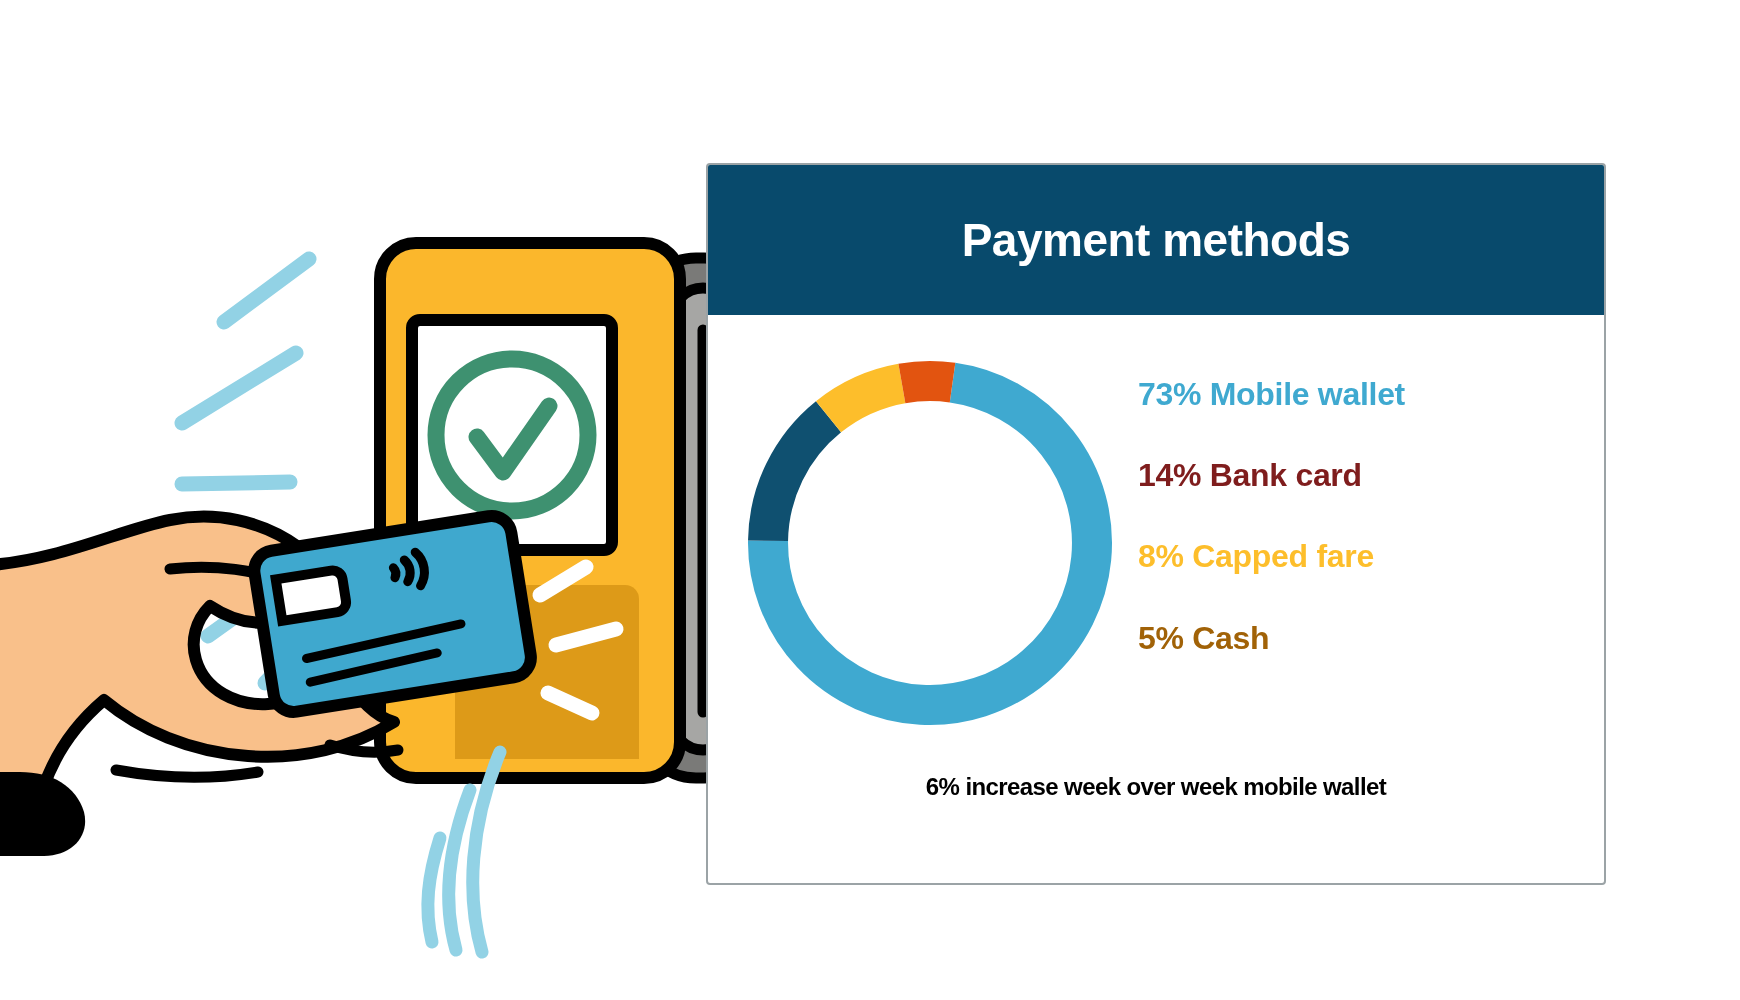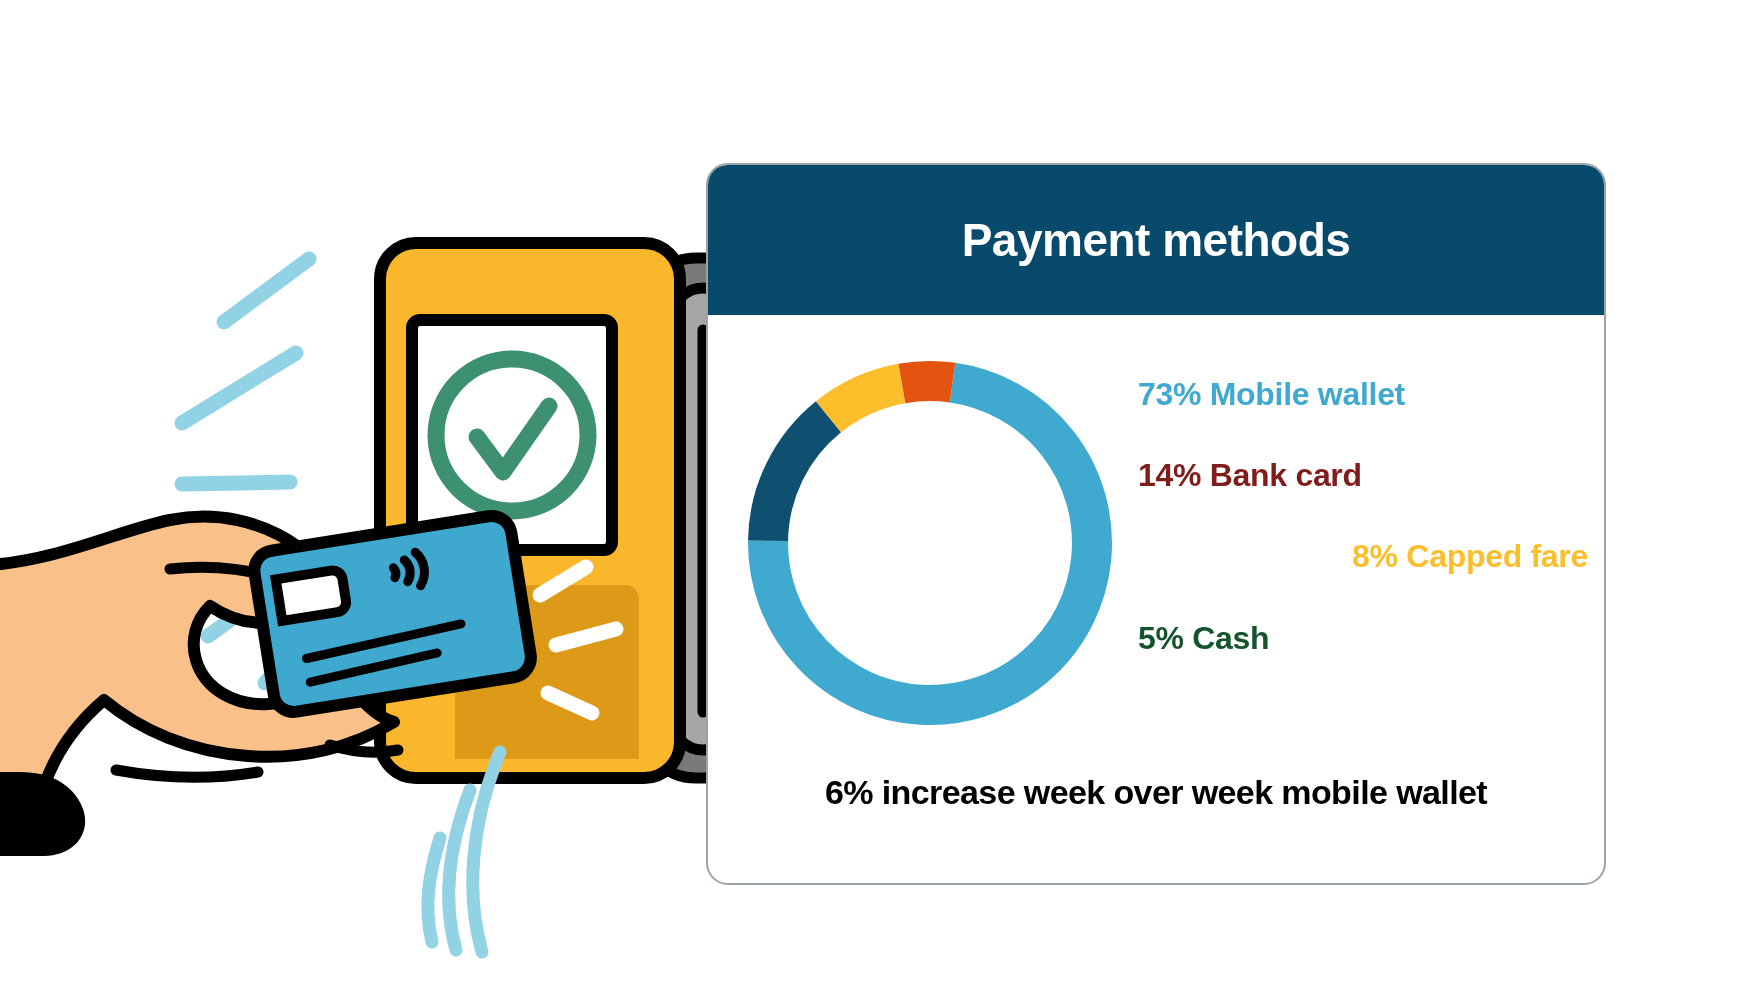--- a/index.html
+++ b/index.html
@@ -15,21 +15,21 @@
   
   #illustration{position:absolute;left:0;top:0;width:800px;height:1000px;}
 
   
   #card{
     position:absolute;
     left:706px;top:163px;
     width:900px;height:722px;
     background:#ffffff;
     border:2px solid #9ba3a6;
-    border-radius:22px;
+    border-radius:4px;
     box-sizing:border-box;
     overflow:hidden;
   }
   #card-header{
     position:absolute;left:0;top:0;width:100%;height:150px;
     background:#084a6c;
     display:flex;align-items:center;justify-content:center;
   }
   #card-title{
     color:#ffffff;
@@ -52,21 +52,21 @@
     line-height:1.1;
     margin-bottom:46px;
     white-space:nowrap;
     letter-spacing:-0.3px;
   }
   .legend-row:last-child{margin-bottom:0;}
   #caption{
     position:absolute;left:0;right:0;top:458px;
     text-align:center;
     color:#000000;
-    font-size:34px;
+    font-size:24px;
     font-weight:bold;
     letter-spacing:-0.6px;
   }
 </style>
 </head>
 <body>
 
 <div id="stage">
 
   <div id="illustration">
@@ -171,22 +171,22 @@
             <path d="M 222.54325889351145 39.59637822524044 A 161.98000000000002 161.98000000000002 0 1 1 38.03578916097288 197.73840602866525" fill="none" stroke="#3FA9D0" stroke-width="40.03999999999999"></path>
             <path d="M 38.03578916097288 197.73840602866525 A 161.98000000000002 161.98000000000002 0 0 1 98.5027146351847 73.7628364403998" fill="none" stroke="#0F5070" stroke-width="40.03999999999999"></path>
             <path d="M 98.5027146351847 73.7628364403998 A 161.98000000000002 161.98000000000002 0 0 1 171.8724681815106 40.48084016708253" fill="none" stroke="#FDBE2B" stroke-width="40.03999999999999"></path>
             <path d="M 171.8724681815106 40.48084016708253 A 161.98000000000002 161.98000000000002 0 0 1 222.5432588935114 39.596378225240414" fill="none" stroke="#E25410" stroke-width="40.03999999999999"></path>
           </svg>
       </div>
 
       <div id="legend">
         <div class="legend-row" style="color: rgb(63, 169, 208);">73% Mobile wallet</div>
         <div class="legend-row" style="color: #7f1d1d;">14% Bank card</div>
-        <div class="legend-row" style="color: rgb(253, 190, 43); text-align: right;">8% Capped fare</div>
-        <div class="legend-row" style="color: #14532d;">5% Cash</div>
+        <div class="legend-row" style="color: rgb(253, 190, 43);">8% Capped fare</div>
+        <div class="legend-row" style="color: #a16207;">5% Cash</div>
       </div>
 
       <div id="caption">6% increase week over week mobile wallet</div>
 
     </div>
   </div>
 
 </div>
 
 </body></html>

